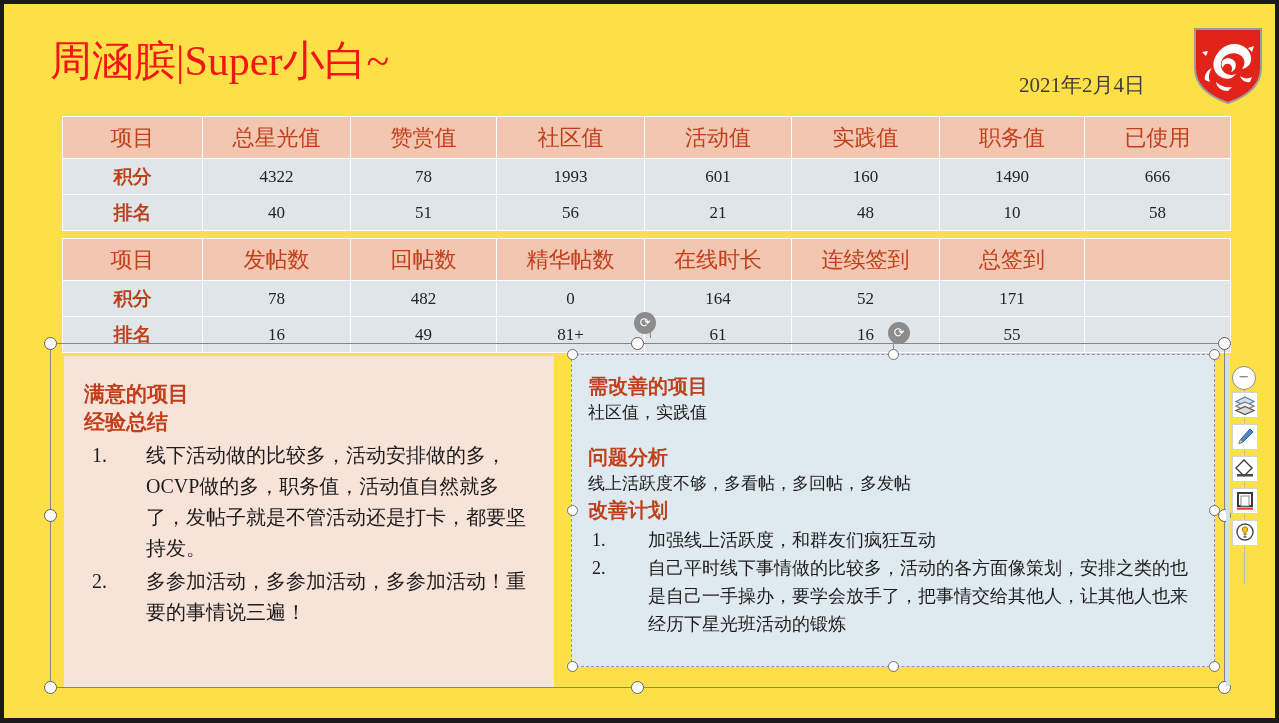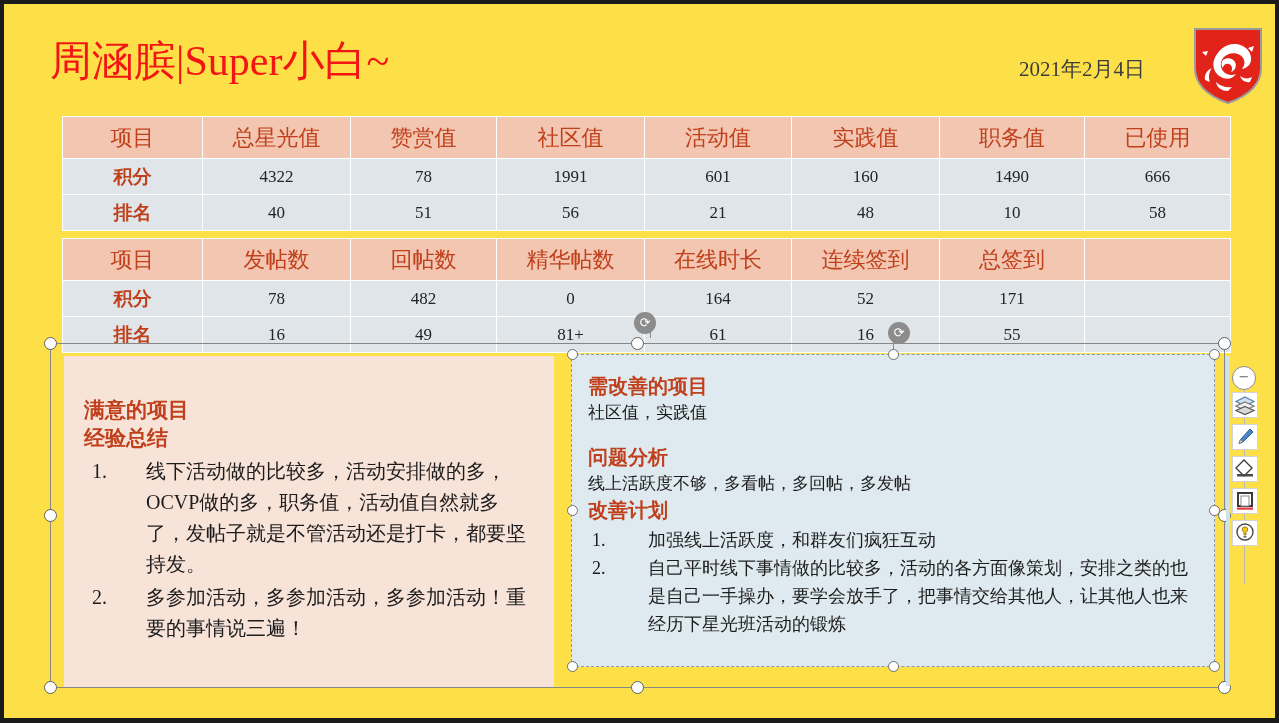--- a/index.html
+++ b/index.html
@@ -28,21 +28,21 @@
   
   #title{
     position:absolute;left:46px;top:33px;
     font-family:"Liberation Serif","DejaVu Serif",serif;
     font-size:42px;line-height:48px;
     color:#f31414;
     white-space:nowrap;
     letter-spacing:0px;
   }
   #date{
-    position:absolute;left:1015px;top:52px;
+    position:absolute;left:1015px;top:68px;
     font-size:21px;line-height:26px;
     color:#3d3d3d;
     white-space:nowrap;
     font-family:"Liberation Serif","DejaVu Serif",serif;
   }
 
   
   #logo{position:absolute;left:1186px;top:20px;width:76px;height:82px;}
 
   
@@ -92,21 +92,21 @@
     background:#dfeaf0;
     border:1px dashed #8e9aa3;
   }
   .bx-h{
     color:#c0401c;font-weight:bold;
     font-family:"Liberation Sans","DejaVu Sans",sans-serif;
   }
   .bx-p{color:#1c1c1c;}
 
   
-  #box-left .pad{padding:24px 20px 0 20px;margin-top:16px;}
+  #box-left .pad{padding:24px 20px 0 20px;}
   #box-left .bx-h{font-size:21px;line-height:28px;}
   #box-left .bx-p{font-size:18px;line-height:28px;}
   #box-left ol{margin:4px 0 0 0;padding-left:0;list-style:none;}
   #box-left ol li{
     font-size:20px;line-height:31px;color:#1c1c1c;
     position:relative;padding-left:62px;margin-bottom:2px;
   }
   #box-left ol li .num{
     position:absolute;left:8px;top:0;width:40px;
     font-size:20px;color:#1c1c1c;
@@ -220,21 +220,21 @@
       <td>社区值</td>
       <td>活动值</td>
       <td>实践值</td>
       <td>职务值</td>
       <td>已使用</td>
     </tr>
     <tr class="row">
       <td class="lbl">积分</td>
       <td>4322</td>
       <td>78</td>
-      <td>1991</td>
+      <td>1993</td>
       <td>601</td>
       <td>160</td>
       <td>1490</td>
       <td>666</td>
     </tr>
     <tr class="row">
       <td class="lbl">排名</td>
       <td>40</td>
       <td>51</td>
       <td>56</td>

